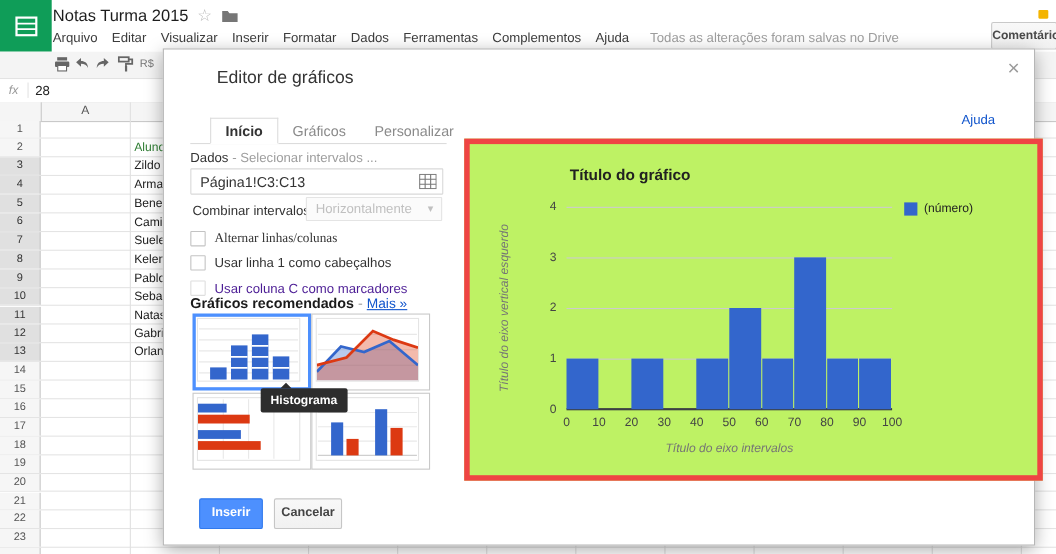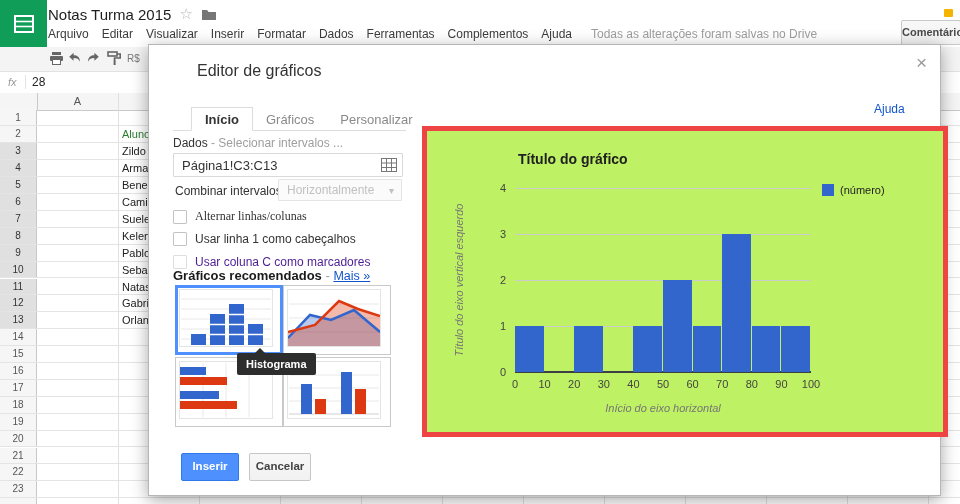--- a/index.html
+++ b/index.html
@@ -408,21 +408,21 @@
     <div class="abs btn btn-cancel">Cancelar</div>
 
     <div class="abs preview">
       <div class="abs pv-title">Título do gráfico</div>
       <div class="abs legend">
         <span class="sq" id="legend-sq" style="background: rgb(51, 102, 204);"></span>
         <span>(número)</span>
       </div>
       <div class="abs" id="plot">
         <div class="baseline"></div>
-        <div class="xlabel">Início do eixo horizontal</div>
+        <div class="xlabel">Título do eixo intervalos</div>
         <div class="ylabel">Título do eixo vertical esquerdo</div>
       <div class="ytick" style="top: 184px;">0</div>
           <div class="gridline" style="top: 138px;"></div>
           <div class="ytick" style="top: 138px;">1</div>
           <div class="gridline" style="top: 92px;"></div>
           <div class="ytick" style="top: 92px;">2</div>
           <div class="gridline" style="top: 46px;"></div>
           <div class="ytick" style="top: 46px;">3</div>
           <div class="gridline" style="top: 0px;"></div>
           <div class="ytick" style="top: 0px;">4</div>

